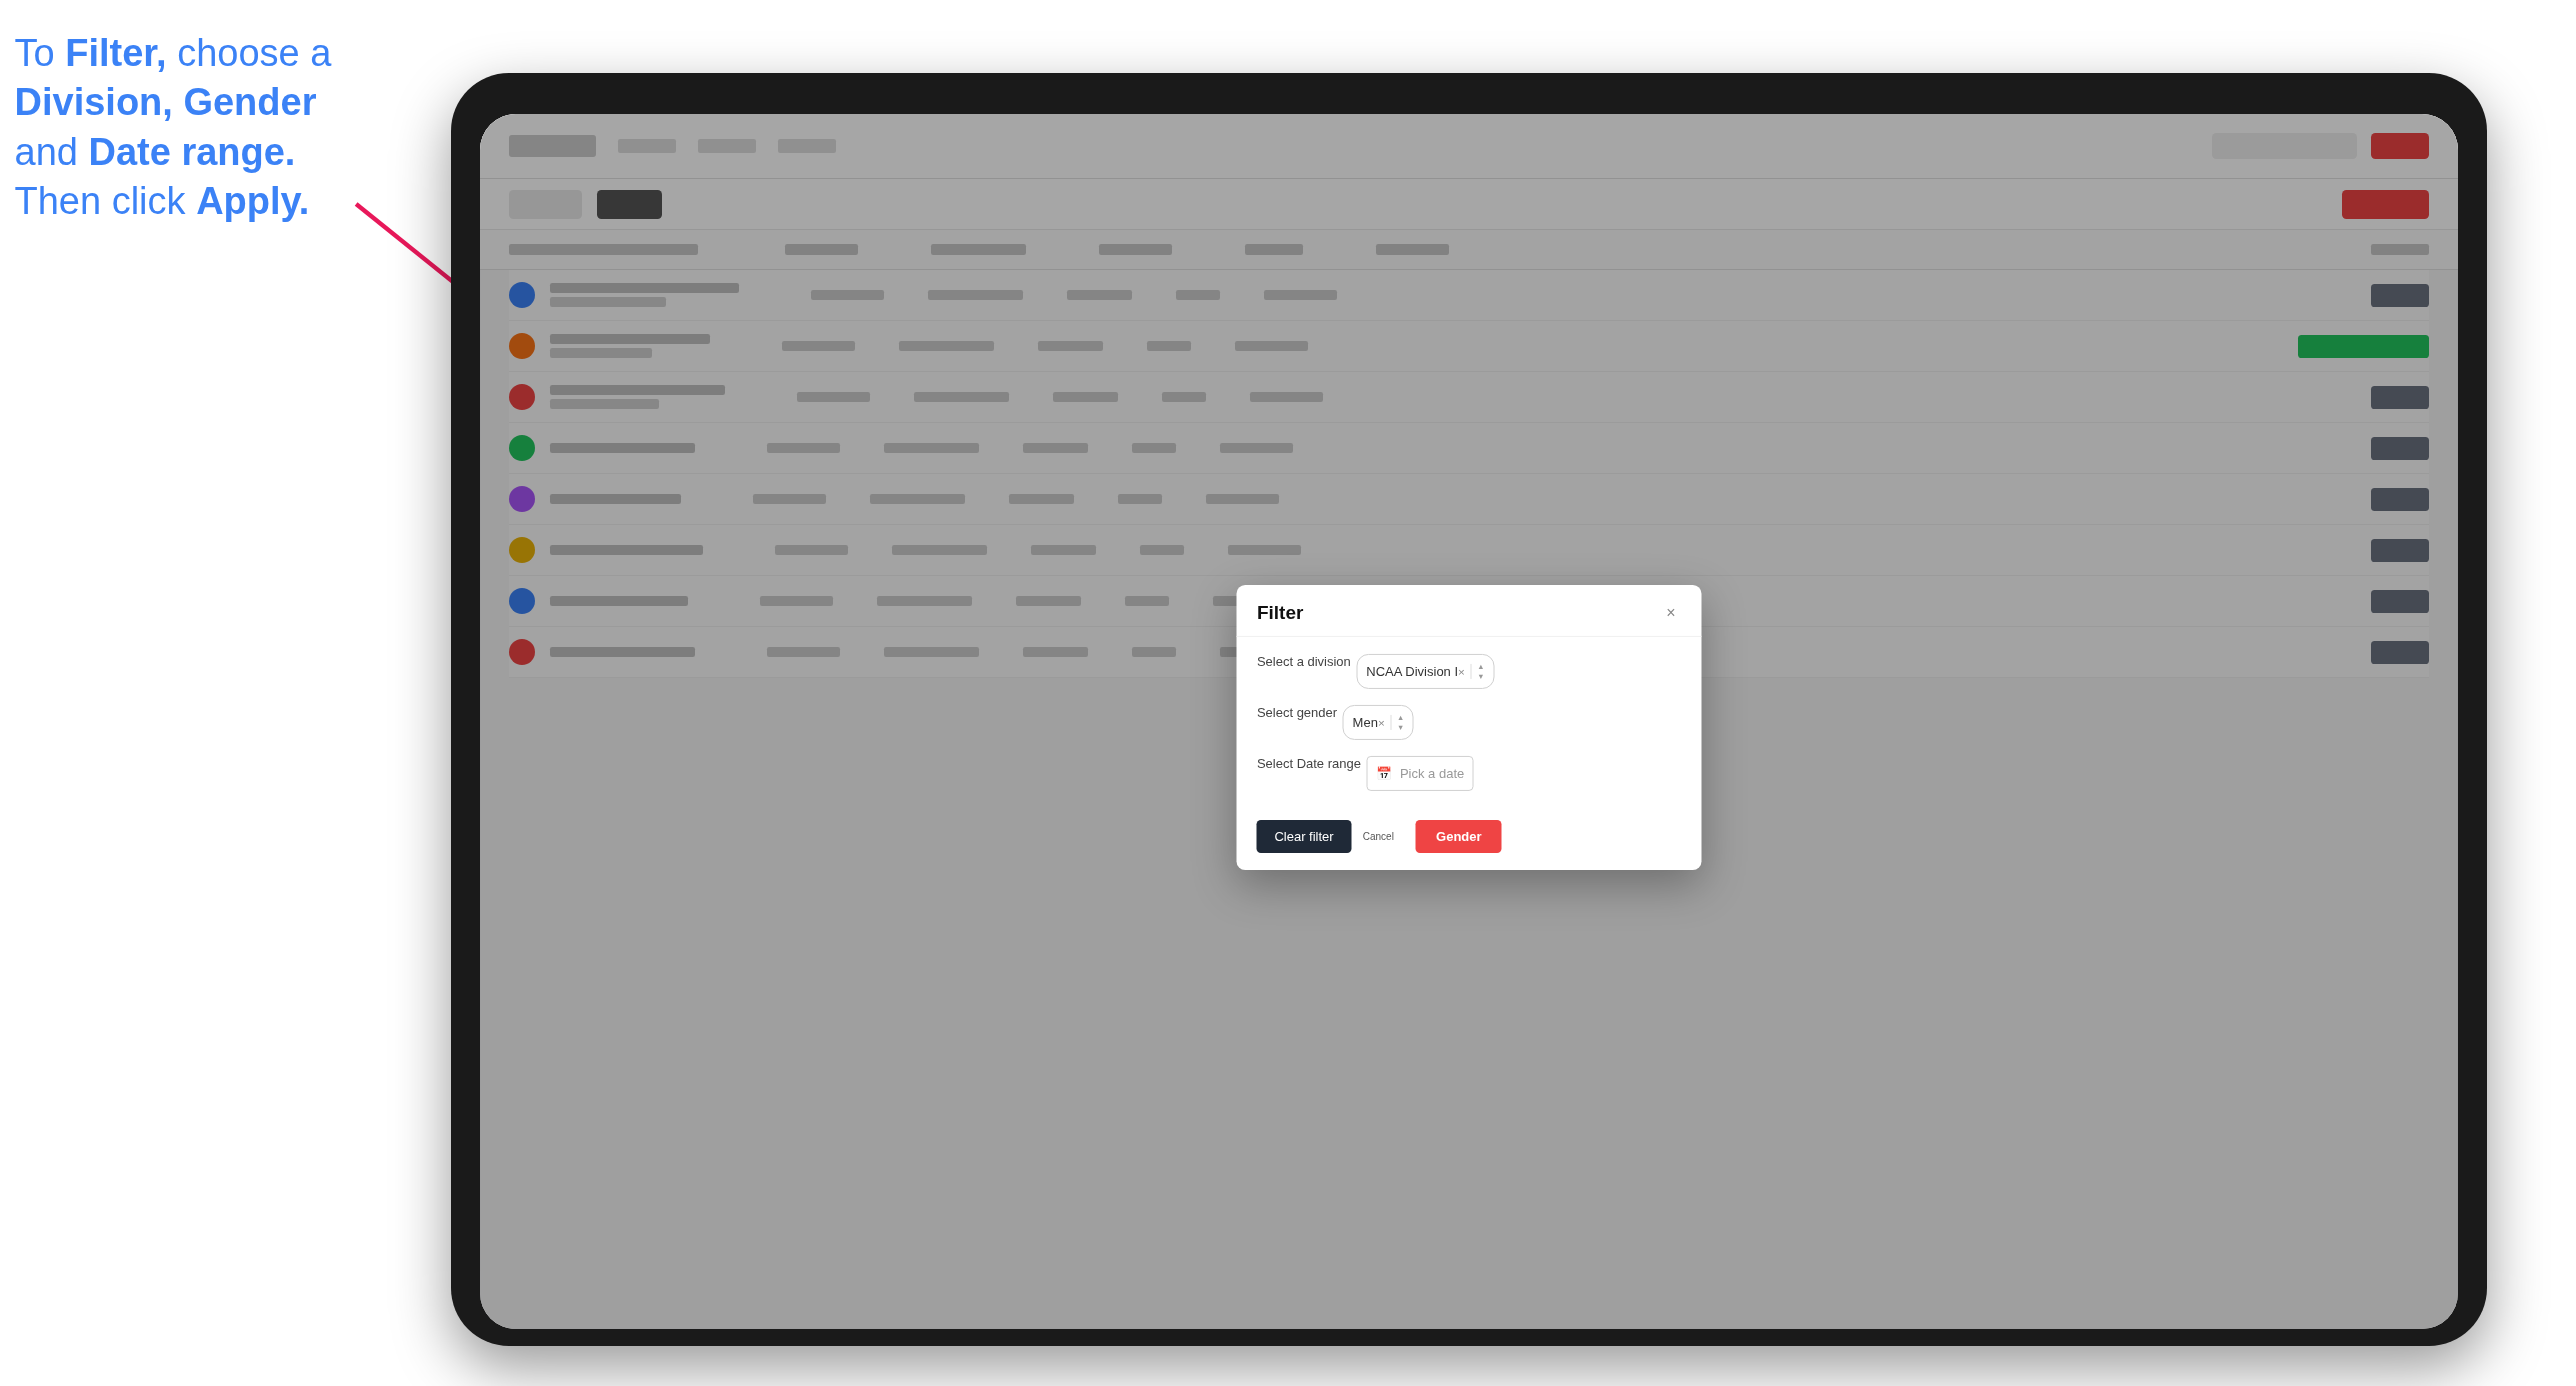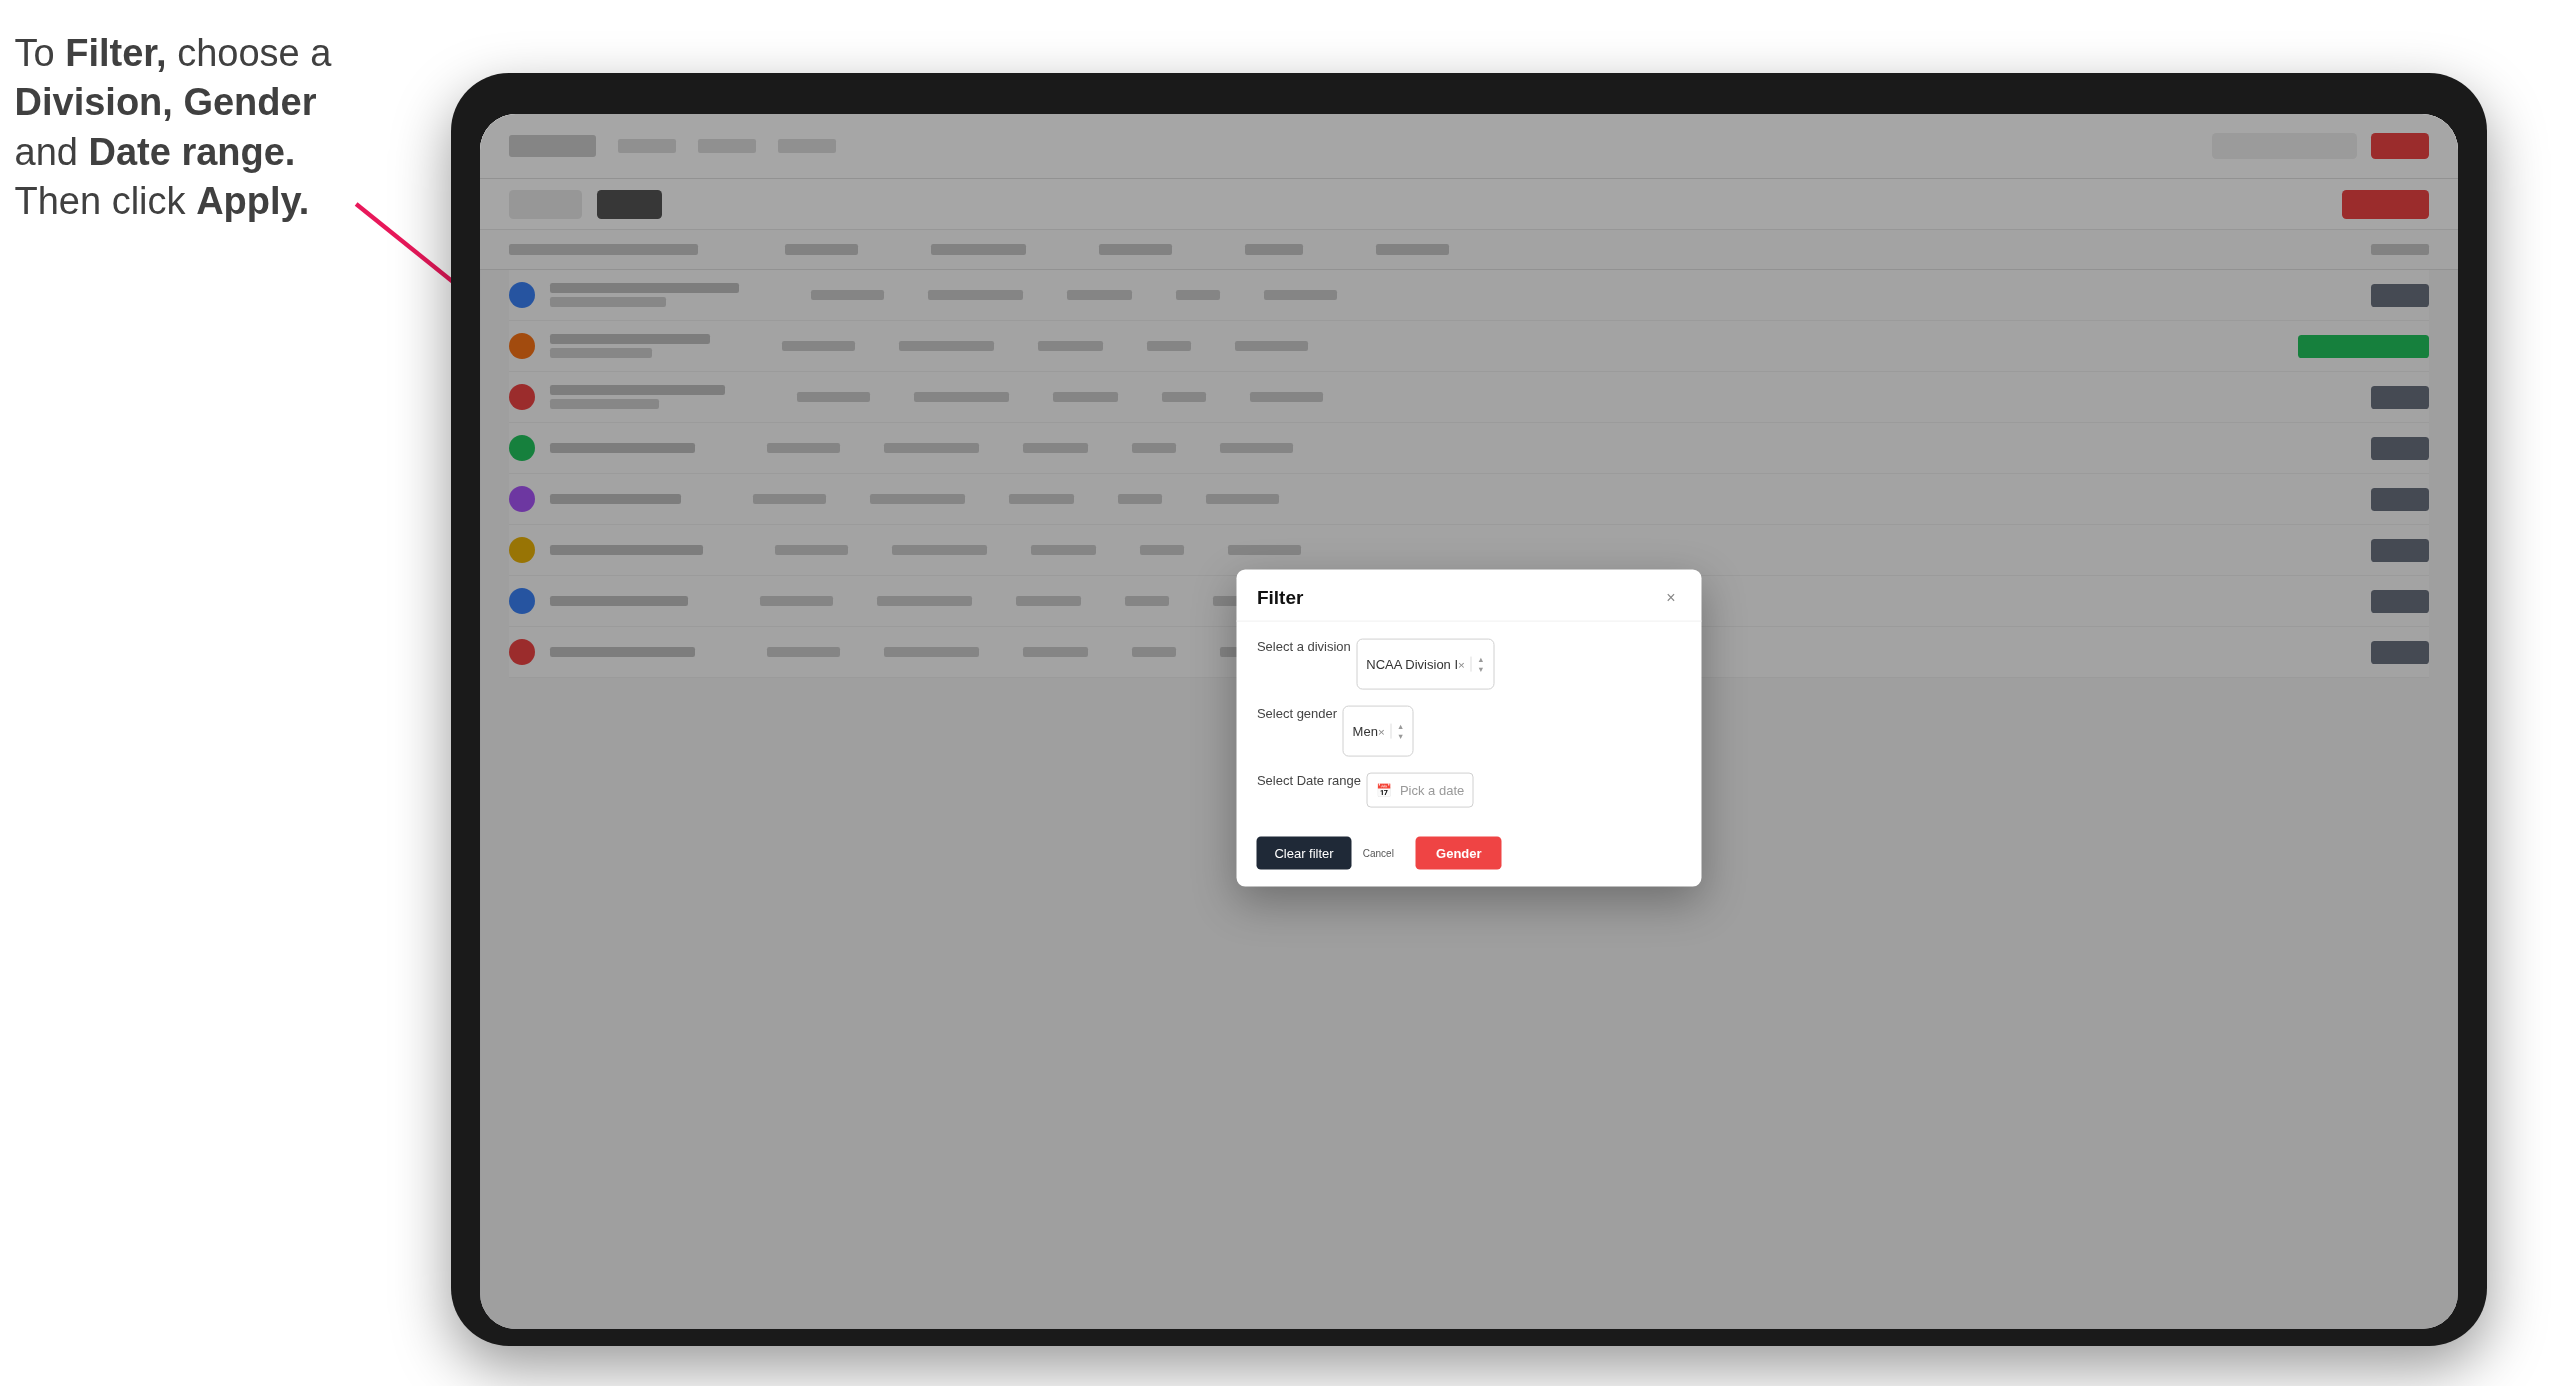--- a/index.html
+++ b/index.html
@@ -13,21 +13,21 @@
     }
 
     
     .instruction-text {
       position: absolute;
       top: 29px;
       left: 14.5px;
       width: 407px;
       font-size: 38px;
       line-height: 1.3;
-      color: #404040;
+      color: #3b82f6;
     }
     .instruction-text .bold { font-weight: 700; }
 
     
     .arrow-container {
       position: absolute;
       top: 175px;
       left: 349px;
       width: 378px;
       height: 305px;
@@ -290,23 +290,23 @@
       font-size: 13px;
       color: #444;
       font-weight: 400;
     }
 
     .form-select-wrapper {
       position: relative;
       display: flex;
       align-items: center;
       border: 0.7px solid #d0d0d0;
-      border-radius: 6px;
+      border-radius: 12px;
       background: #fff;
-      height: 51px;
+      height: 35px;
       padding: 0 8.7px;
     }
 
     .form-select-value {
       flex: 1;
       font-size: 13px;
       color: #333;
     }
 
     .select-controls {

